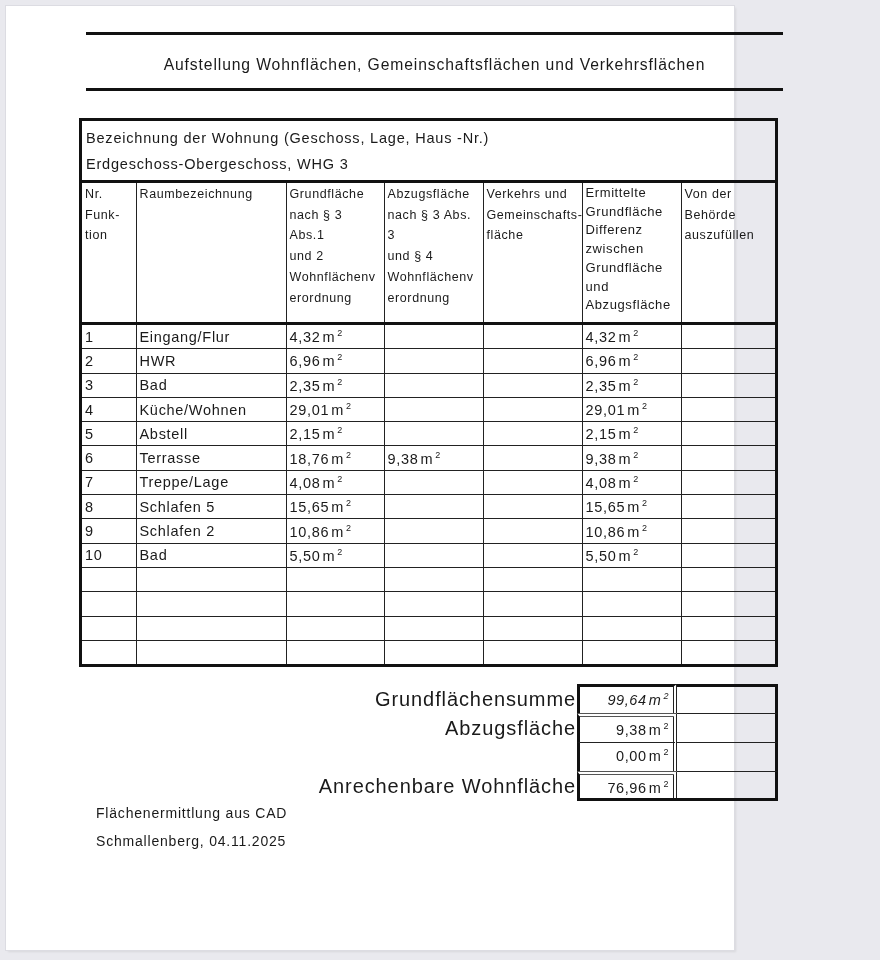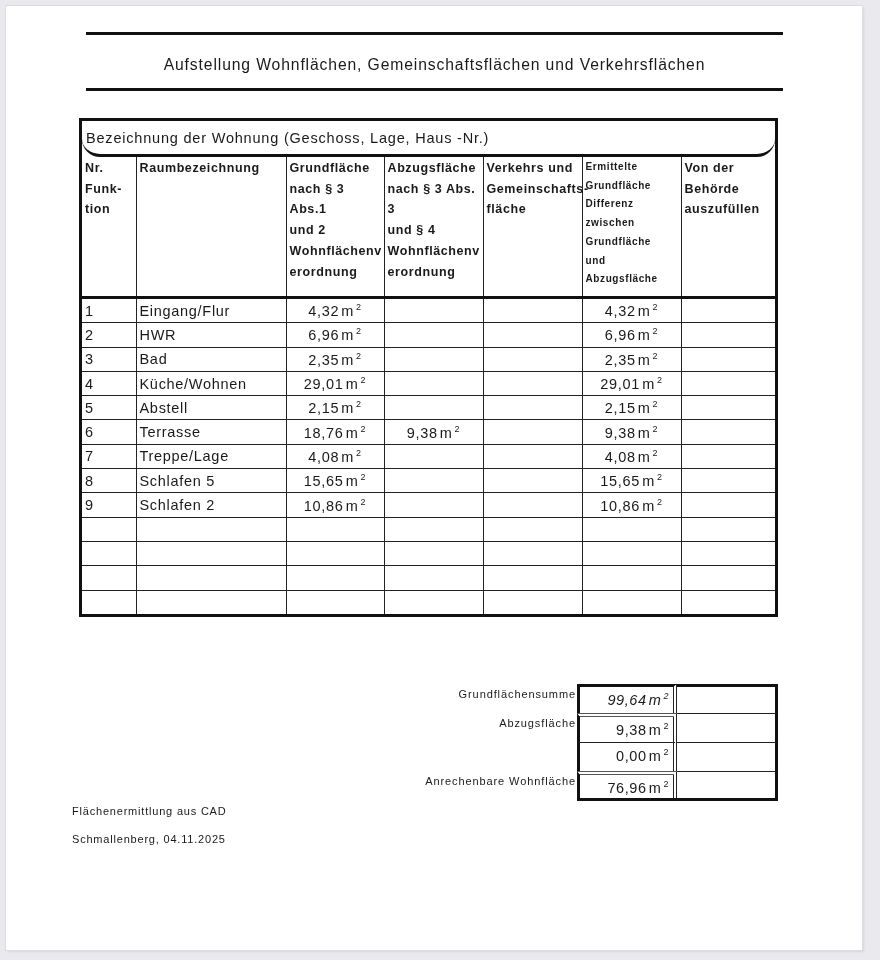--- a/index.html
+++ b/index.html
@@ -5,79 +5,80 @@
   html, body { margin: 0; padding: 0; }
   body {
     width: 880px; height: 960px;
     background: #e9e9ee;
     font-family: "Liberation Sans", sans-serif;
     color: #1a1a1a;
     position: relative;
     overflow: hidden;
   }
   .page {
-    position: absolute; left: 6px; top: 6px; width: 856px; height: 944px;
+    position: absolute; left: 6px; top: 6px; width: 728px; height: 944px;
     background: #ffffff;
     box-shadow: 0 0 0 1px #dcdce2, 2px 2px 2px rgba(0,0,0,0.08);
   }
   .rule { position: absolute; left: 80px; width: 697px; height: 3px; background: #111; }
   .title {
     position: absolute; left: 80px; width: 697px; top: 50px; text-align: center;
     font-size: 16px; letter-spacing: 0.9px; transform: scaleX(0.98);
   }
   .sheet {
     position: absolute; left: 79px; top: 118px; width: 699px;
     border: 3px solid #111; box-sizing: border-box;
   }
-  .head-block { border-bottom: 3px solid #111; padding: 4px 8px 3px 4px; border-radius: 19px; }
+  .head-block { border-bottom: 3px solid #111; padding: 4px 8px 3px 4px; }
   .head-line { font-size: 14.5px; letter-spacing: 0.8px; line-height: 26px; height: 26px; white-space: nowrap; }
   table.grid { border-collapse: collapse; width: 100%; table-layout: fixed; }
   table.grid td { border: 1.5px solid #222; padding: 0 3px; font-size: 14.5px; letter-spacing: 0.7px; vertical-align: middle; }
   table.grid tr:first-child td { border-top: none; }
   table.grid td:first-child { border-left: none; }
   table.grid td:last-child { border-right: none; }
   table.grid tr.colhead td {
     vertical-align: top; font-size: 12.5px; line-height: 20.7px; letter-spacing: 0.6px;
-    height: 138px; padding-top: 1px; border-bottom: 3px solid #111; font-weight: bold;
-  }
-  table.grid tr.colhead td.small { font-size: 10px; line-height: 18.7px; }
+    height: 138px; padding-top: 1px; border-bottom: 3px solid #111;
+  }
+  table.grid tr.colhead td.small { font-size: 13px; line-height: 18.7px; }
   table.grid tr.data td { height: 23.3px; }
   table.grid tr.data:last-child td { border-bottom: none; }
-  td.num { text-align: center; white-space: nowrap; }
+  td.num { text-align: left; white-space: nowrap; }
   sup { font-size: 9px; vertical-align: 6px; margin-left: 2px; }
   .summary { position: absolute; top: 684px; left: 79px; width: 699px; }
   .sum-row { position: absolute; left: 0; width: 699px; height: 29px; }
-  .sum-label { position: absolute; right: 202px; top: 4px; font-size: 11px; letter-spacing: 0.9px; white-space: nowrap; }
+  .sum-label { position: absolute; right: 202px; top: 4px; font-size: 20px; letter-spacing: 0.9px; white-space: nowrap; }
   .sum-box {
     position: absolute; left: 498px; top: 0; width: 100px; height: 100%;
     border-left: 3px solid #111; border-right: 4px double #222; box-sizing: border-box;
     border-top: 1.5px solid #222;
   }
   .sum-val { position: absolute; right: 4px; top: 4px; font-size: 14.5px; letter-spacing: 0.6px; white-space: nowrap; }
   .sum-empty {
     position: absolute; left: 598px; top: 0; width: 101px; height: 100%;
     border-right: 3px solid #111; border-top: 1.5px solid #222; box-sizing: border-box;
   }
   .sum-row.first .sum-box, .sum-row.first .sum-empty { border-top: 3px solid #111; font-style: italic; }
   .sum-row.dbl .sum-box { border-top: 4px double #555; }
   .sum-bottom { position: absolute; left: 498px; width: 201px; height: 3px; background: #111; }
-  .footer { position: absolute; left: 72px; font-size: 11px; letter-spacing: 0.8px; white-space: nowrap; }
+  .footer { position: absolute; left: 96px; font-size: 14px; letter-spacing: 0.8px; white-space: nowrap; }
 </style>
 </head>
 <body>
 
 <div class="page">
   <div class="rule" style="top:26px"></div>
   <div class="title">Aufstellung Wohnflächen, Gemeinschaftsflächen und Verkehrsflächen</div>
   <div class="rule" style="top:82px"></div>
 </div>
 
 <div class="sheet">
   <div class="head-block">
     <div class="head-line">Bezeichnung der Wohnung (Geschoss, Lage, Haus -Nr.)</div>
+    <div class="head-line">Erdgeschoss-Obergeschoss, WHG 3</div>
   </div>
   <table class="grid">
     <colgroup>
       <col style="width:54px">
         <col style="width:150px">
         <col style="width:98px">
         <col style="width:99px">
         <col style="width:99px">
         <col style="width:99px">
         <col style="width:94px">
@@ -201,20 +202,29 @@
         <tr class="data">
           <td><span>9</span></td>
           <td><span>Schlafen 2</span></td>
           <td class="num"><span>10,86</span><span style="margin-left: 2px;">m</span><sup>2</sup></td>
           <td class="num"><span></span></td>
           <td class="num"><span></span></td>
           <td class="num"><span>10,86</span><span style="margin-left: 2px;">m</span><sup>2</sup></td>
           <td><span></span></td>
         </tr>
         <tr class="data">
+          <td><span>10</span></td>
+          <td><span>Bad</span></td>
+          <td class="num"><span>5,50</span><span style="margin-left: 2px;">m</span><sup>2</sup></td>
+          <td class="num"><span></span></td>
+          <td class="num"><span></span></td>
+          <td class="num"><span>5,50</span><span style="margin-left: 2px;">m</span><sup>2</sup></td>
+          <td><span></span></td>
+        </tr>
+        <tr class="data">
           <td><span></span></td>
           <td><span></span></td>
           <td class="num"><span></span></td>
           <td class="num"><span></span></td>
           <td class="num"><span></span></td>
           <td class="num"><span></span></td>
           <td><span></span></td>
         </tr>
         <tr class="data">
           <td><span></span></td>

